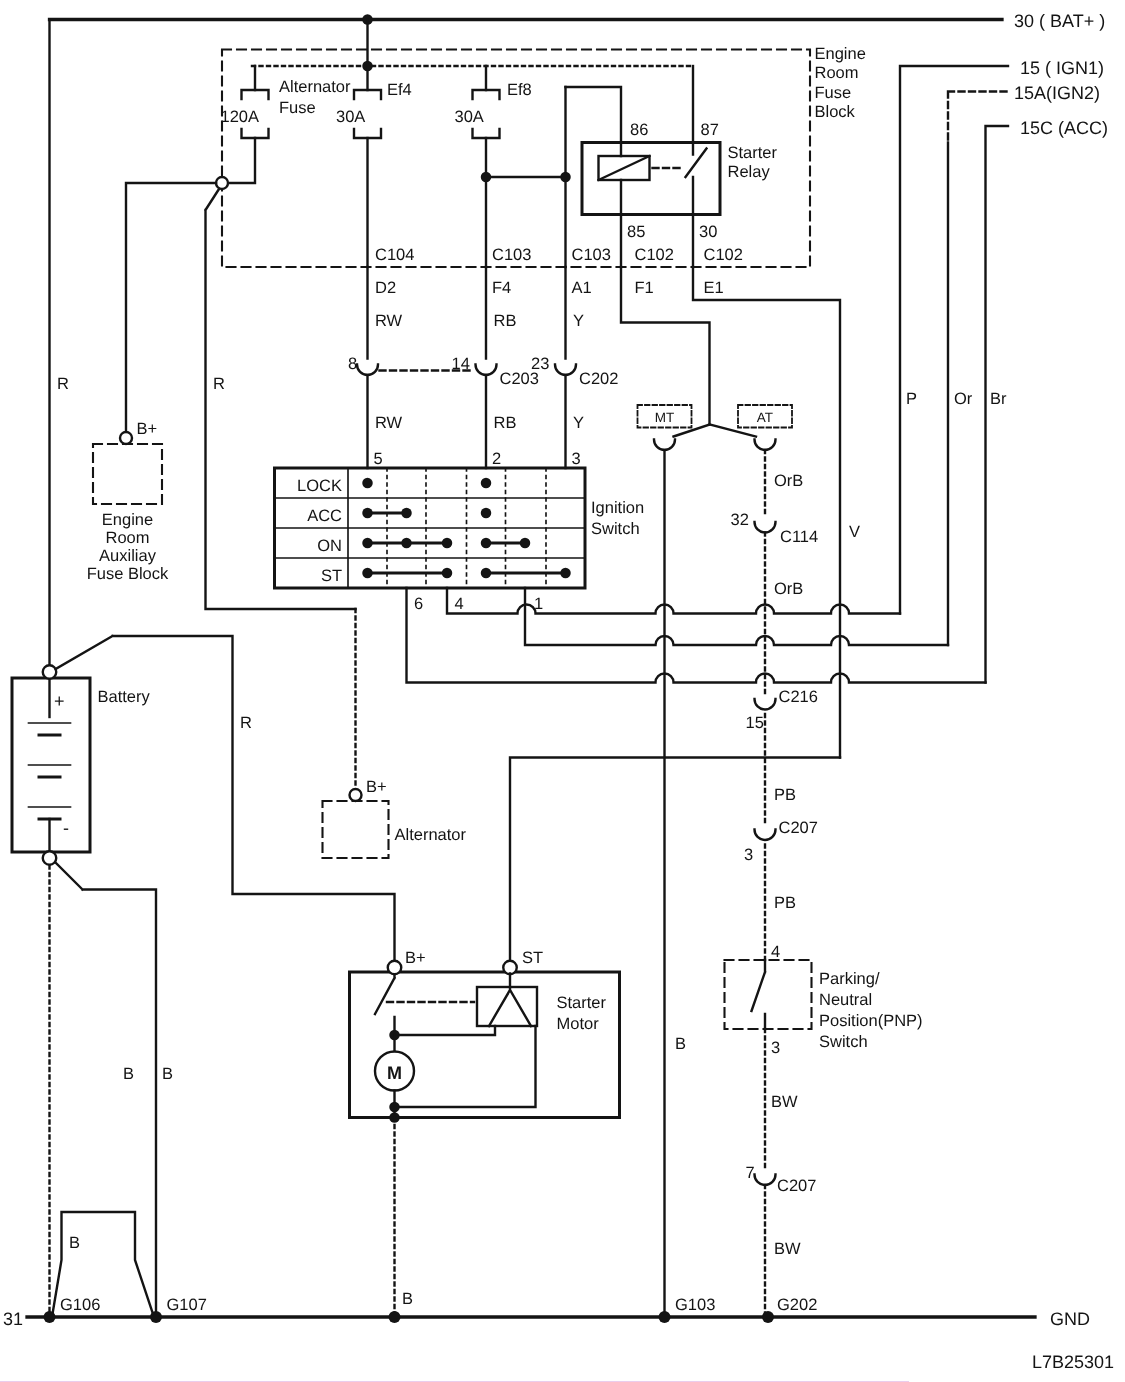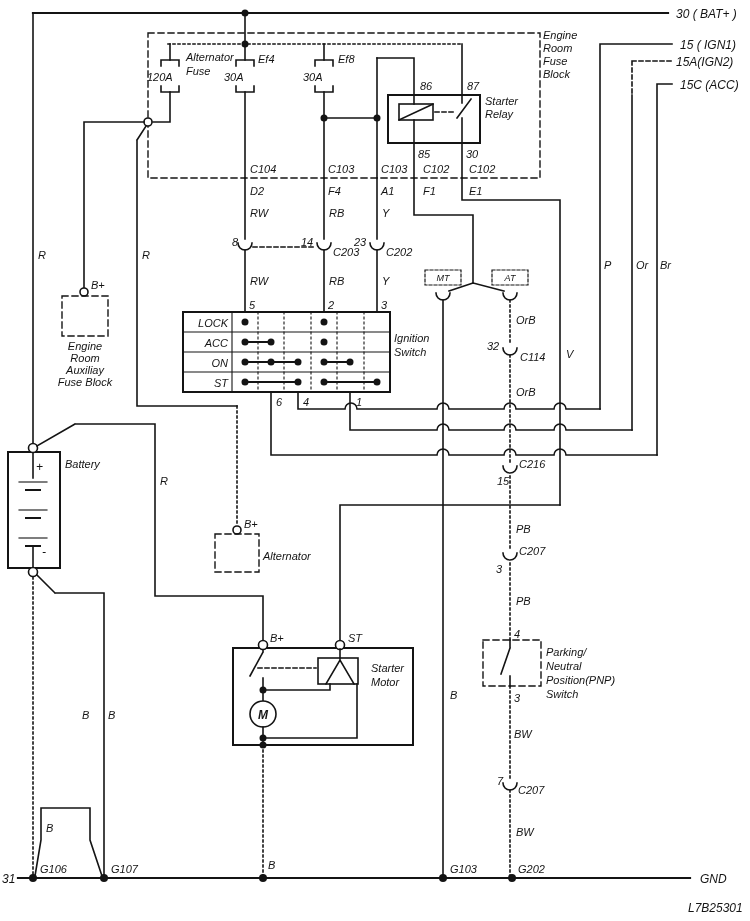--- a/index.html
+++ b/index.html
@@ -1,16 +1,16 @@
 <!DOCTYPE html>
 <html><head>
 <meta charset="utf-8">
 <style>
   html,body{margin:0;padding:0;background:#fff;}
-  #stage{width:606px;height:921px;position:relative;background:#a21caf;font-style:italic;}
+  #stage{width:606px;height:921px;position:relative;background:#a21caf;}
   svg text{font-family:"Liberation Sans","DejaVu Sans",sans-serif;font-size:11px;fill:#141414;}
   svg .t12{font-size:12px;}
   svg .t9{font-size:9px;}
   svg .mid{text-anchor:middle;}
   svg .end{text-anchor:end;}
   svg .bold{font-weight:bold;}
   .w{stroke:#141414;stroke-width:1.6;fill:none;stroke-linecap:square;stroke-linejoin:miter;}
   .w2{stroke-width:2.2;}
   .w3{stroke-width:2;}
   .thin{stroke-width:1.1;}

